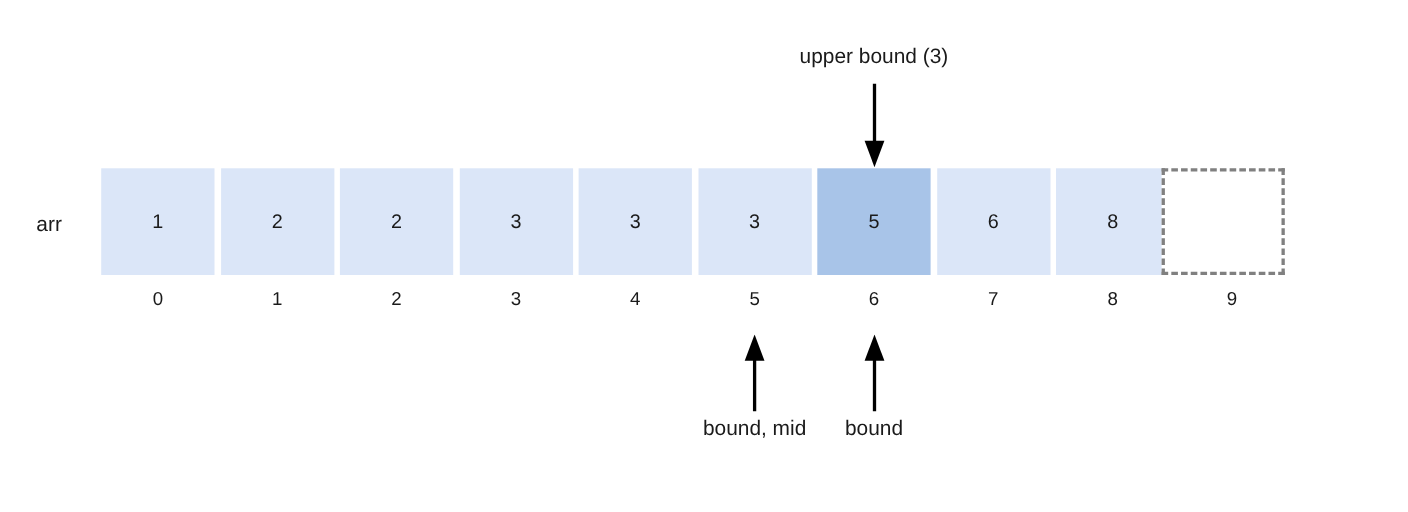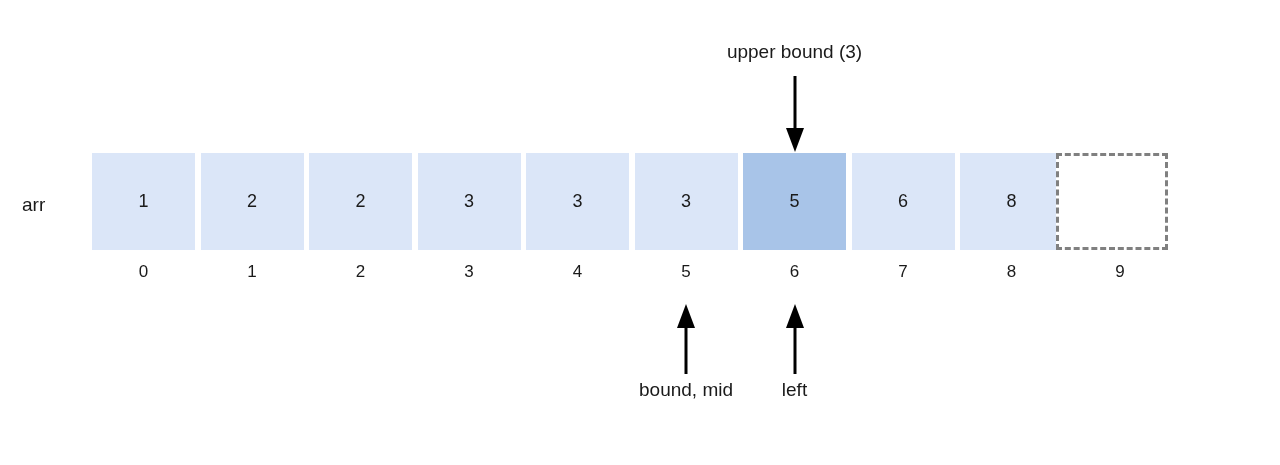--- a/index.html
+++ b/index.html
@@ -37,21 +37,21 @@
   .arrow-down {
     position: absolute;
     left: 809px;
     top: 76px;
     transform: translateX(-50%);
   }
 
   
   .arr-label {
     position: absolute;
-    left: 22px;
+    left: 33px;
     top: 193px;
     font-size: 19px;
     line-height: 24px;
     color: #1a1a1a;
     text-align: center;
   }
 
   .cells {
     position: absolute;
     left: 92px;
@@ -156,16 +156,16 @@
   <div id="pointer-layer">
       <div class="arrow-up" style="left: 686px; top: 304px;"><svg width="24" height="70" viewBox="0 0 24 70" xmlns="http://www.w3.org/2000/svg">
           <line x1="12" y1="70" x2="12" y2="18" stroke="#000000" stroke-width="3"></line>
           <polygon points="12,0 3,24 21,24" fill="#000000"></polygon>
         </svg></div>
       <div class="bottom-label" style="left: 686px; top: 378px;">bound, mid</div>
       <div class="arrow-up" style="left: 794.5px; top: 304px;"><svg width="24" height="70" viewBox="0 0 24 70" xmlns="http://www.w3.org/2000/svg">
           <line x1="12" y1="70" x2="12" y2="18" stroke="#000000" stroke-width="3"></line>
           <polygon points="12,0 3,24 21,24" fill="#000000"></polygon>
         </svg></div>
-      <div class="bottom-label" style="left: 794.5px; top: 378px;">left</div>
+      <div class="bottom-label" style="left: 794.5px; top: 378px;">bound</div>
     </div>
 
 </div>
 
 </body></html>

